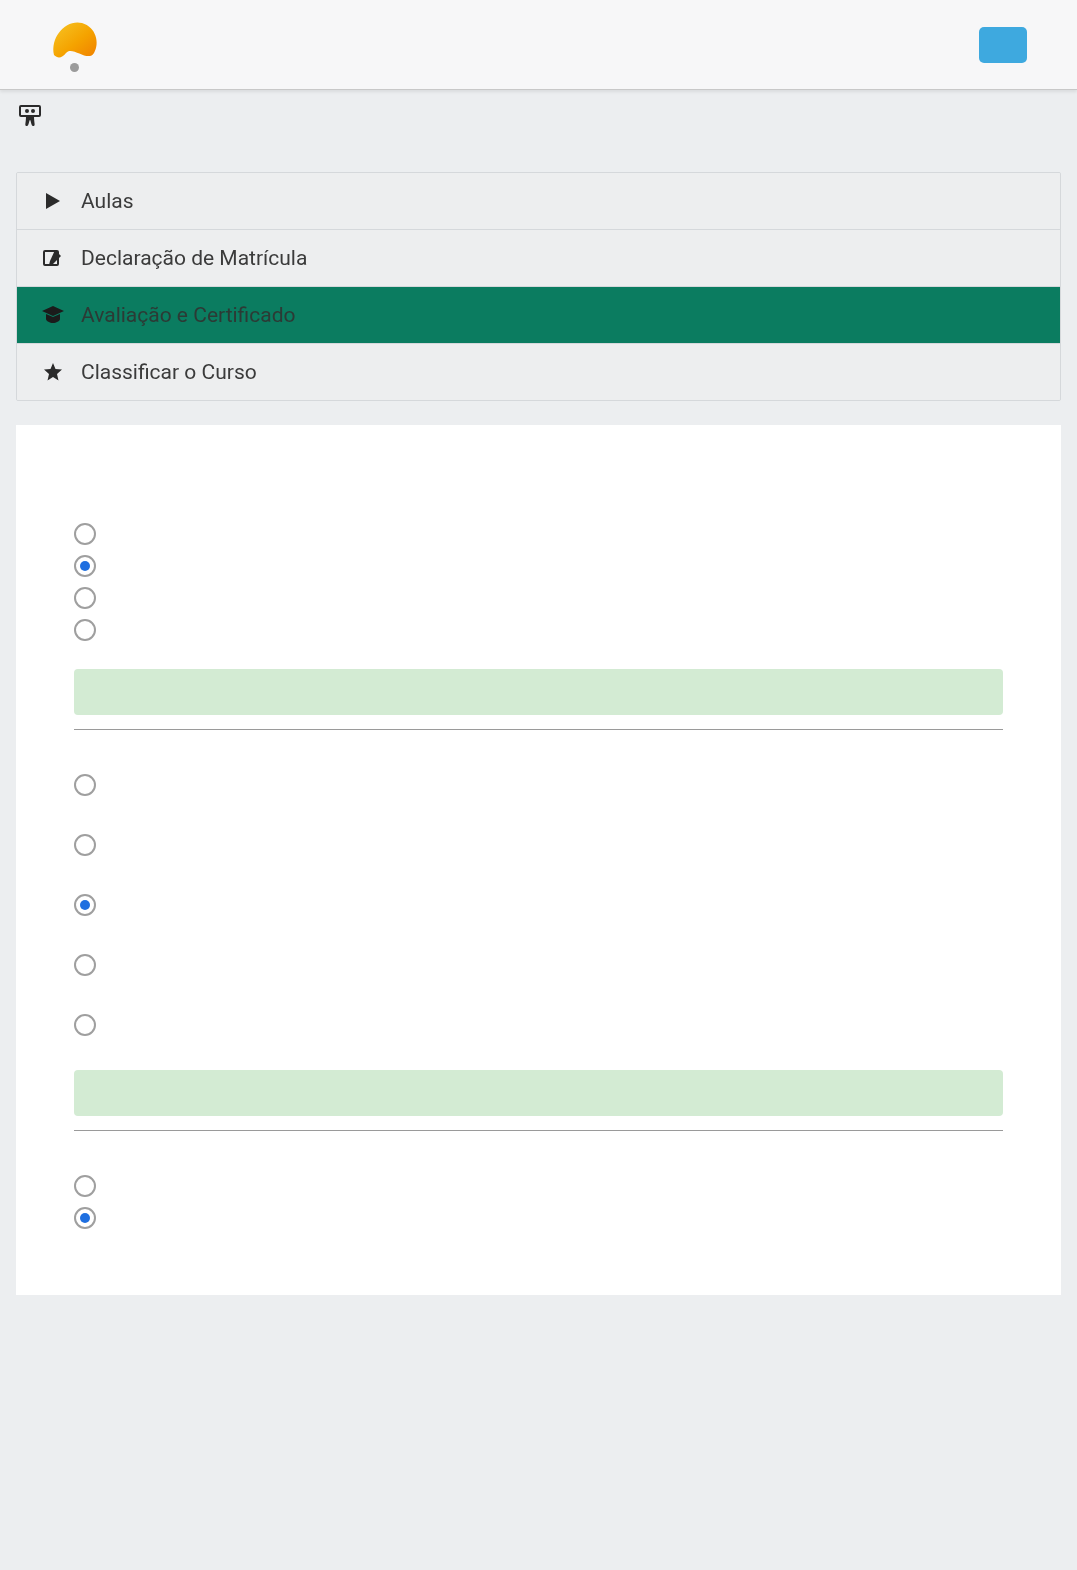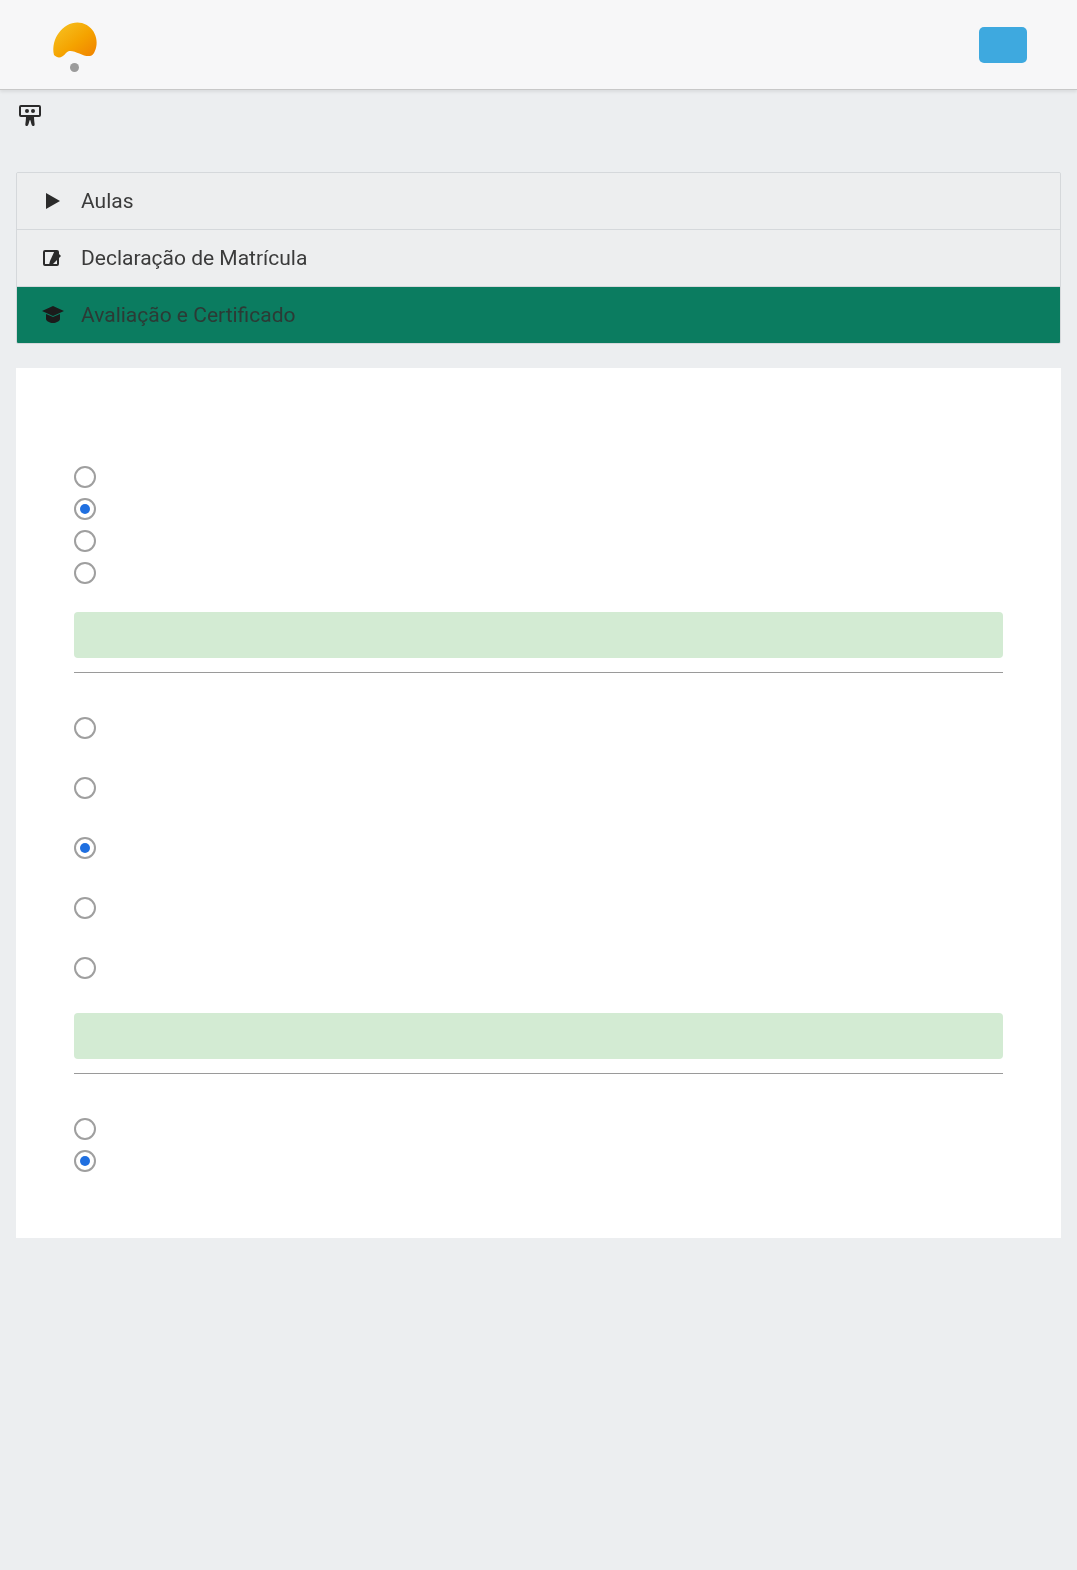--- a/index.html
+++ b/index.html
@@ -170,20 +170,28 @@
 
     <div class="tab active">
       <span class="tab-icon">
         <svg width="22" height="18" viewBox="0 0 22 18">
             <path d="M11 0 L22 5 L11 10 L0 5 Z M4 8 L4 13 C4 15 8 17 11 17 C14 17 18 15 18 13 L18 8 L11 11 Z" fill="#1b1b1b"></path>
           </svg>
       </span>
       <span>Avaliação e Certificado</span>
     </div>
 
+    <div class="tab">
+      <span class="tab-icon">
+        <svg width="20" height="20" viewBox="0 0 20 20">
+            <path d="M10 1 L12.5 7 L19 7.5 L14 12 L15.5 18.5 L10 15 L4.5 18.5 L6 12 L1 7.5 L7.5 7 Z" fill="#2b2b2b"></path>
+          </svg>
+      </span>
+      <span>Classificar o Curso</span>
+    </div>
 
   </div>
 
   <div class="card">
 
     <div class="question">
       <div class="options tight">
         <div class="option-row">
           <span class="radio"></span>
         </div>

